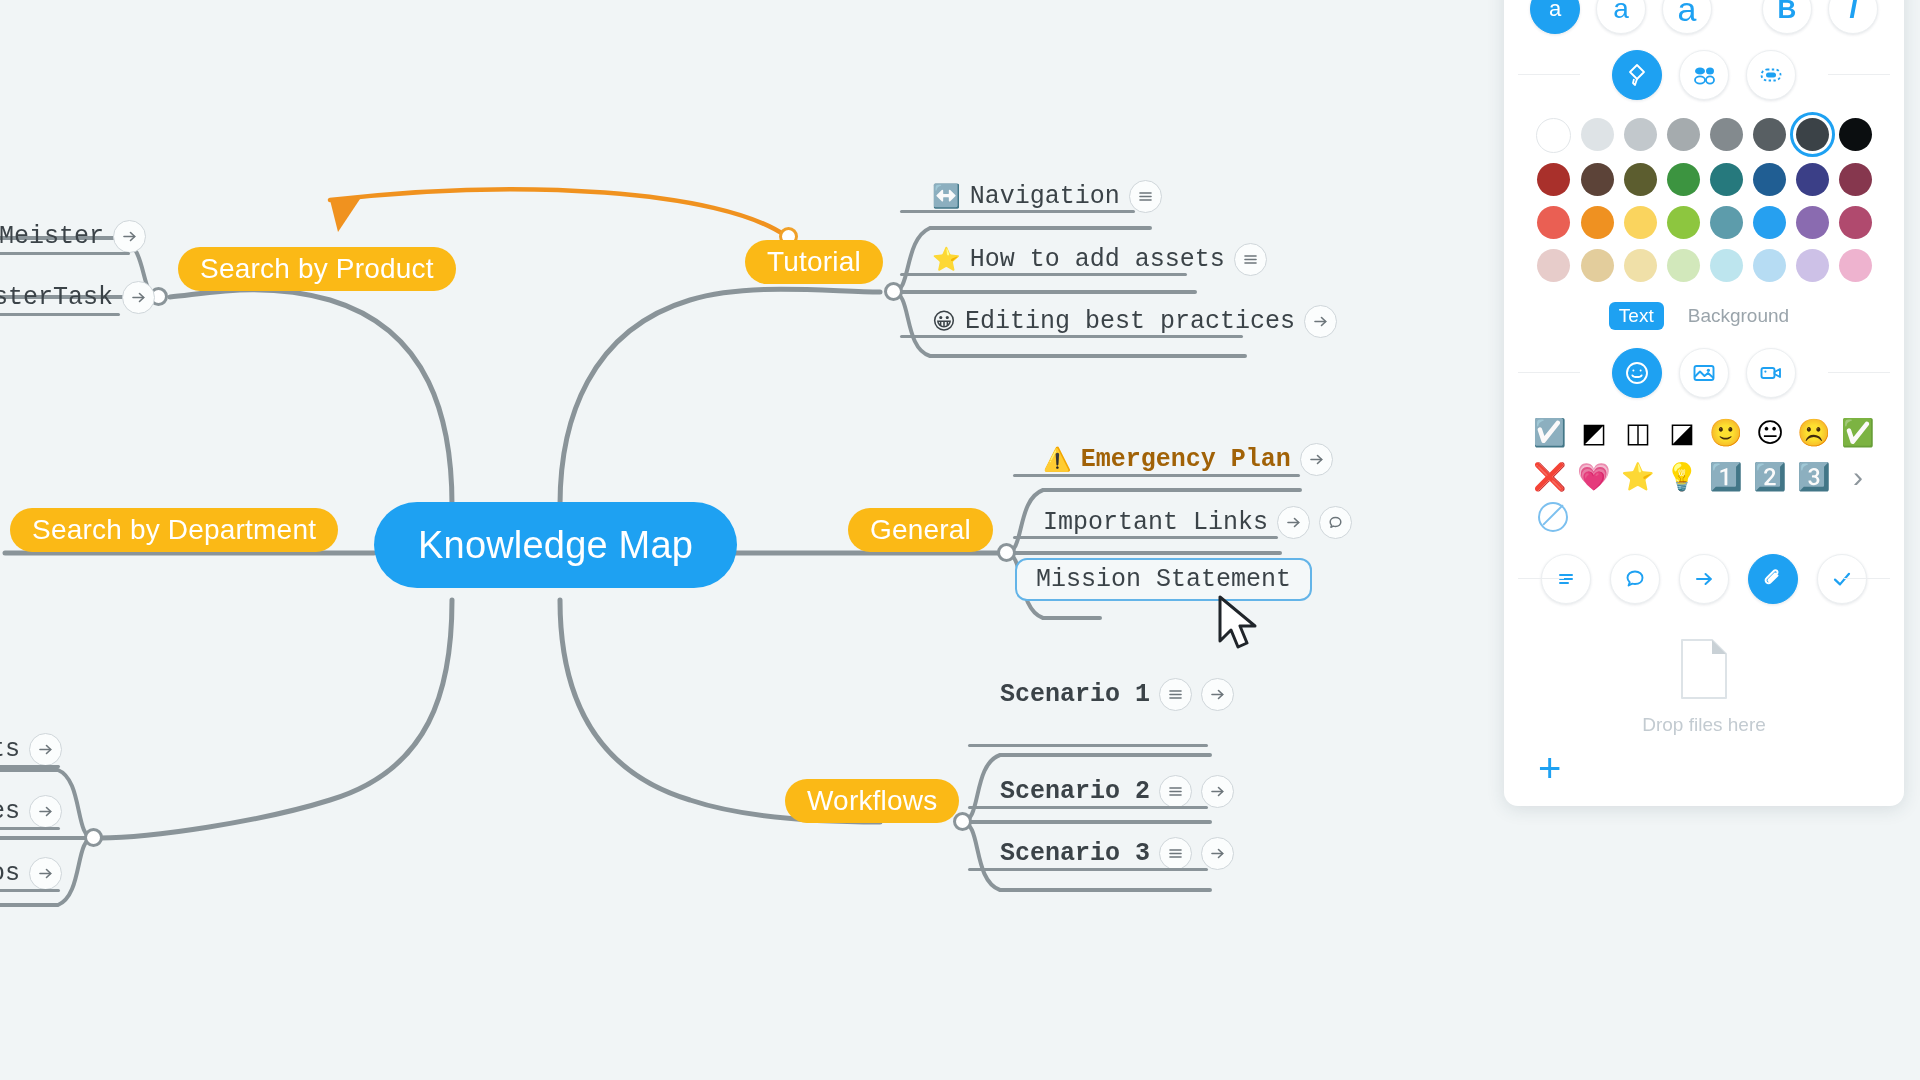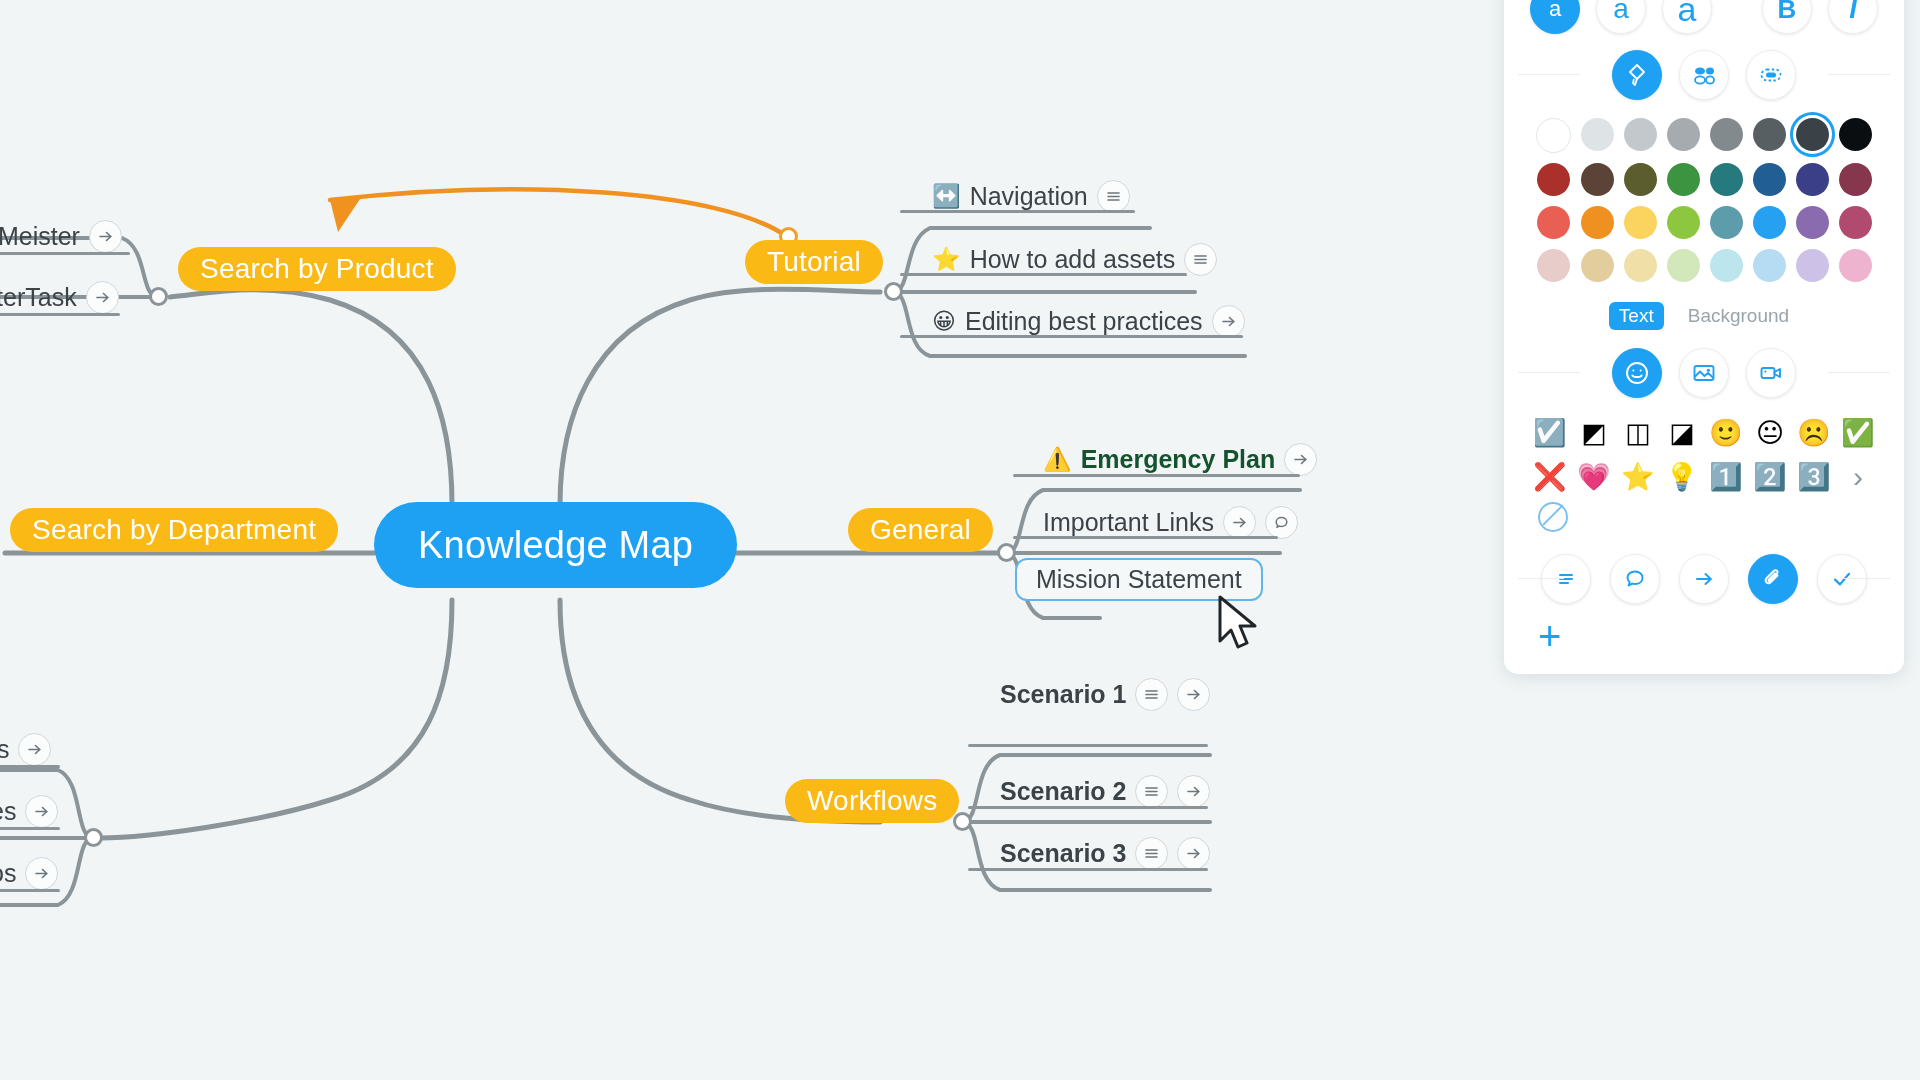--- a/index.html
+++ b/index.html
@@ -24,23 +24,23 @@
     background:#1ea1f2;font-size:38px;padding:0 44px;height:86px;border-radius:46px;
   }
   .pill.branch{
     background:#fbb916;font-size:28px;padding:0 22px;height:44px;
   }
 
   .leaf{
     display:flex;align-items:center;gap:9px;
     font-size:25px;color:#3b4348;
   }
-  .leaf .txt{line-height:1;}
+  .leaf .txt{line-height:1;font-family:Liberation Mono, monospace;}
   .leaf.bold .txt{font-weight:700;}
-  .leaf.alert .txt{font-weight:700;color:#14532d;}
+  .leaf.alert .txt{font-weight:700;color:#a16207;}
 
   .emoji{font-size:23px;line-height:1;}
 
   .badge{
     width:31px;height:31px;border-radius:50%;
     border:1.7px solid #cfd6da;background:#fbfdfd;
     display:inline-flex;align-items:center;justify-content:center;
     flex:0 0 auto;
   }
   .badge svg{display:block;}
@@ -606,15 +606,22 @@
         <path d="M16.5,8.5 L9.6,15.4 C8.4,16.6 6.6,16.6 5.5,15.4 C4.3,14.3 4.3,12.4 5.5,11.3 L13,3.8 C13.8,3 15.1,3 15.9,3.8 C16.7,4.6 16.7,5.9 15.9,6.7 L8.8,13.8 C8.5,14.1 8,14.1 7.7,13.8 C7.4,13.5 7.4,13 7.7,12.7 L14,6.4"></path>
       </svg>
     </div>
     <div class="circ">
       <svg width="24" height="24" viewBox="0 0 24 24" fill="none" stroke="#1ea1f2" stroke-width="2.2" stroke-linecap="round" stroke-linejoin="round">
         <polyline points="5,12.6 10,17.4 19,6.8"></polyline>
       </svg>
     </div>
   </div>
 
+  <div class="drop">
+    <svg width="52" height="62" viewBox="0 0 52 62">
+      <path d="M4,2 L34,2 L48,16 L48,60 L4,60 Z" fill="#fff" stroke="#dde3e7" stroke-width="2" stroke-linejoin="round"></path>
+      <path d="M34,2 L48,16 L34,16 Z" fill="#c9d1d6"></path>
+    </svg>
+    <div class="lbl">Drop files here</div>
+  </div>
 
   <div class="plus">+</div>
 </div>
 
 </body></html>

